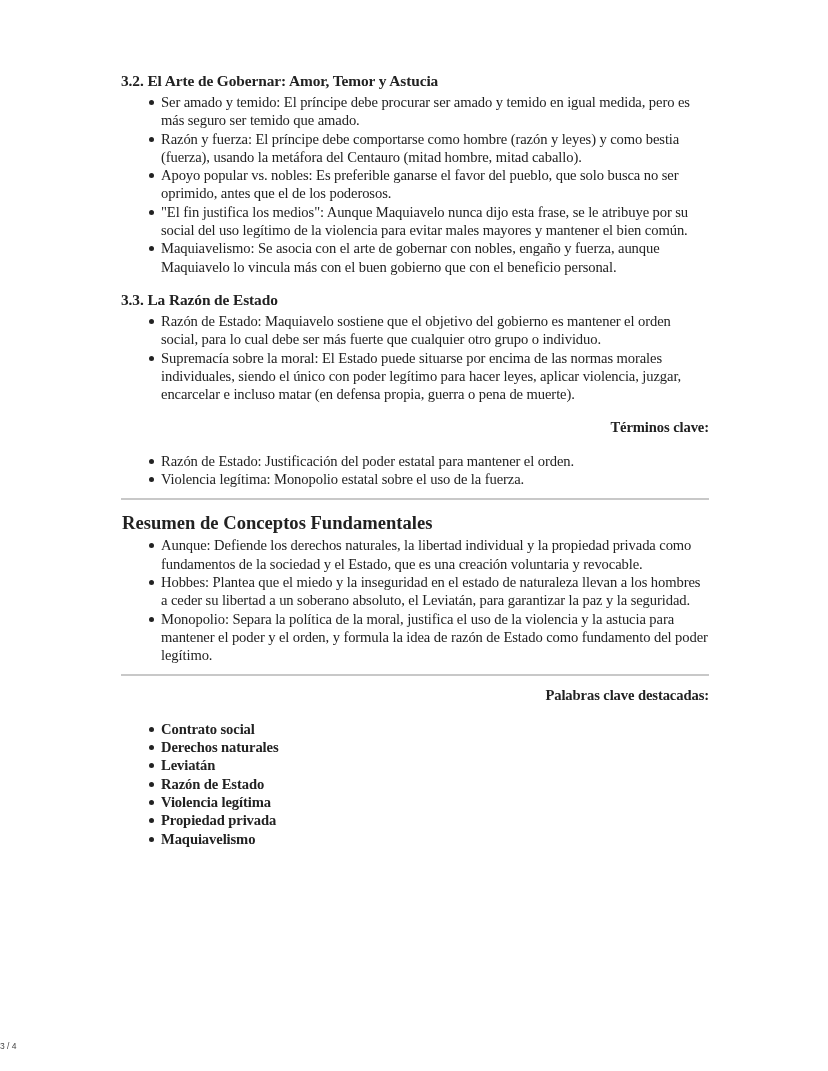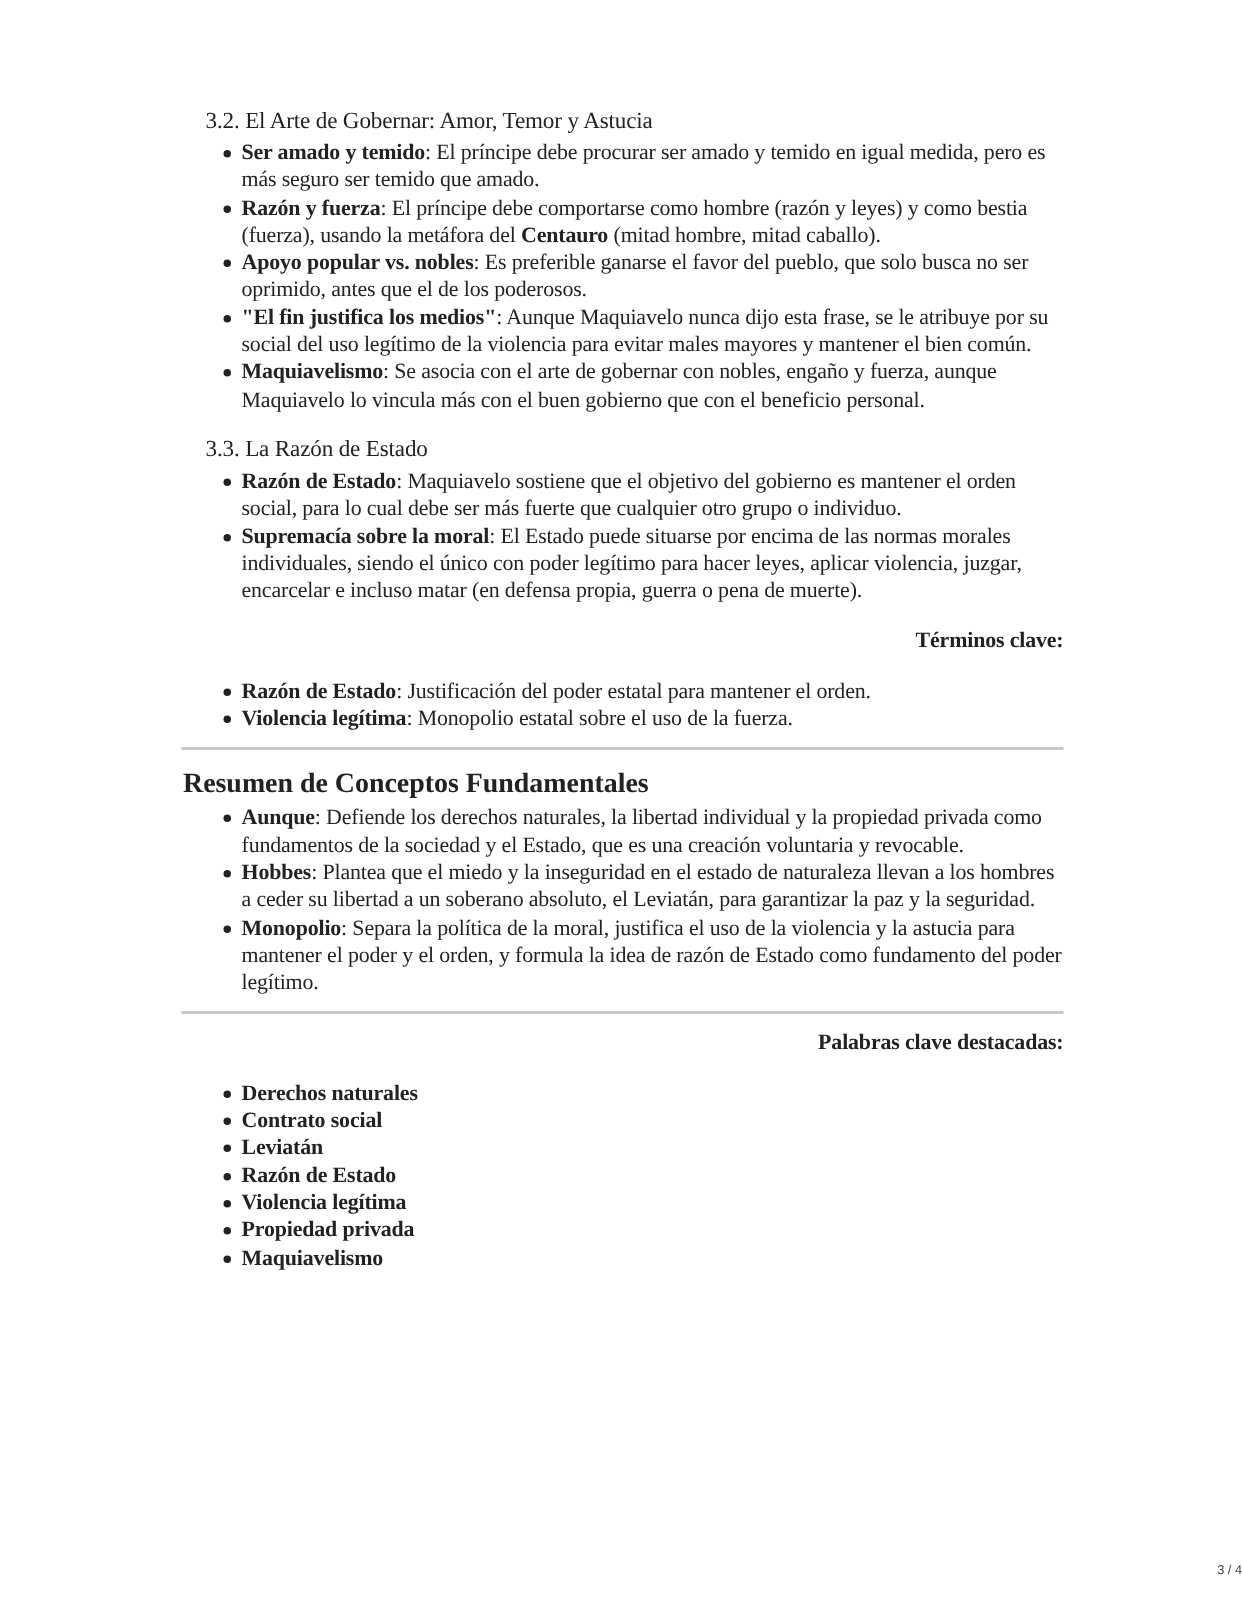--- a/index.html
+++ b/index.html
@@ -19,22 +19,22 @@
       position: absolute;
       left: 121px;
       top: 70px;
       width: 588px;
       font-size: 14.6px;
       line-height: 18.3px;
       letter-spacing: -0.1px;
     }
     h3.sub {
       font-size: 15.4px;
-      font-weight: normal;
-      margin: 0 0 1px 16px;
+      font-weight: bold;
+      margin: 0 0 1px 0;
       line-height: 22px;
     }
     h2.sec {
       font-size: 18.6px;
       font-weight: bold;
       margin: 0 0 1px 1px;
       line-height: 24px;
       letter-spacing: 0;
     }
     ul {
@@ -49,38 +49,38 @@
     ul li::before {
       content: "";
       position: absolute;
       left: -12px;
       top: 7px;
       width: 5px;
       height: 5px;
       border-radius: 50%;
       background: #222222;
     }
-    b { font-weight: bold; text-align: right; }
+    b { font-weight: normal; text-align: right; }
     .para-bold {
       font-weight: bold;
       margin: 0;
       text-align: right;
     }
     .sep {
       height: 2px;
       background: #c8c8c8;
       margin: 0;
       border: none;
     }
     .footer {
       position: absolute;
       top: 1041px;
       left: 0;
       width: 828px;
-      text-align: right;
+      text-align: left;
       font-family: "Liberation Sans", "DejaVu Sans", sans-serif;
       font-size: 8.5px;
       color: #444444;
     }
     .kw li { font-weight: bold; }
   </style>
 </head>
 <body>
 
 <div class="page">
@@ -126,22 +126,22 @@
 
   <div style="height:10px"></div>
   <hr class="sep">
   <div style="height:10px"></div>
 
   <p class="para-bold">Palabras clave destacadas:</p>
 
   <div style="height:15px"></div>
 
   <ul class="kw">
+    <li>Contrato social</li>
     <li>Derechos naturales</li>
-    <li>Contrato social</li>
     <li>Leviatán</li>
     <li>Razón de Estado</li>
     <li>Violencia legítima</li>
     <li>Propiedad privada</li>
     <li>Maquiavelismo</li>
   </ul>
 </div>
 
 <div class="footer">3 / 4</div>
 

